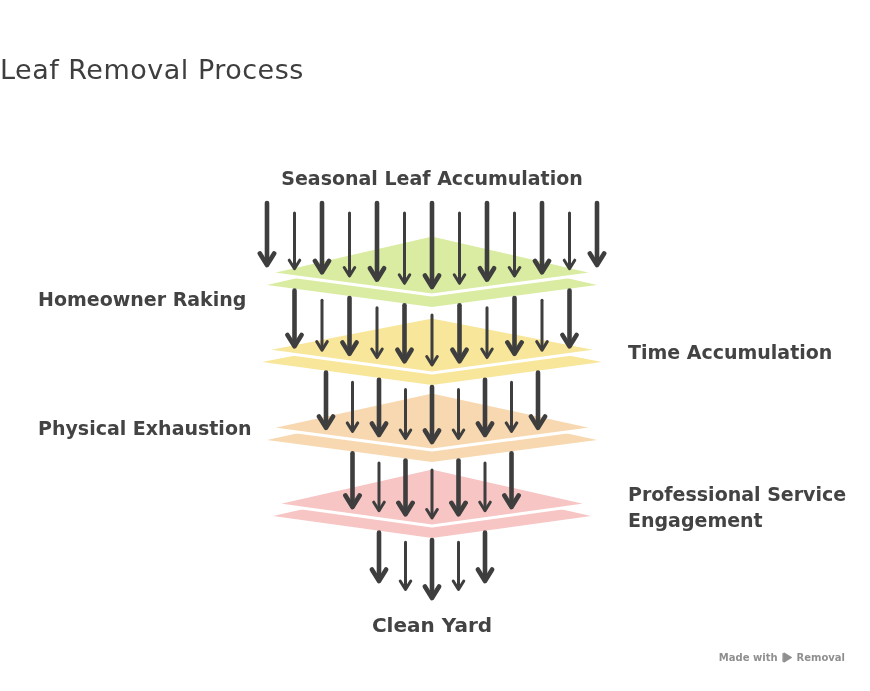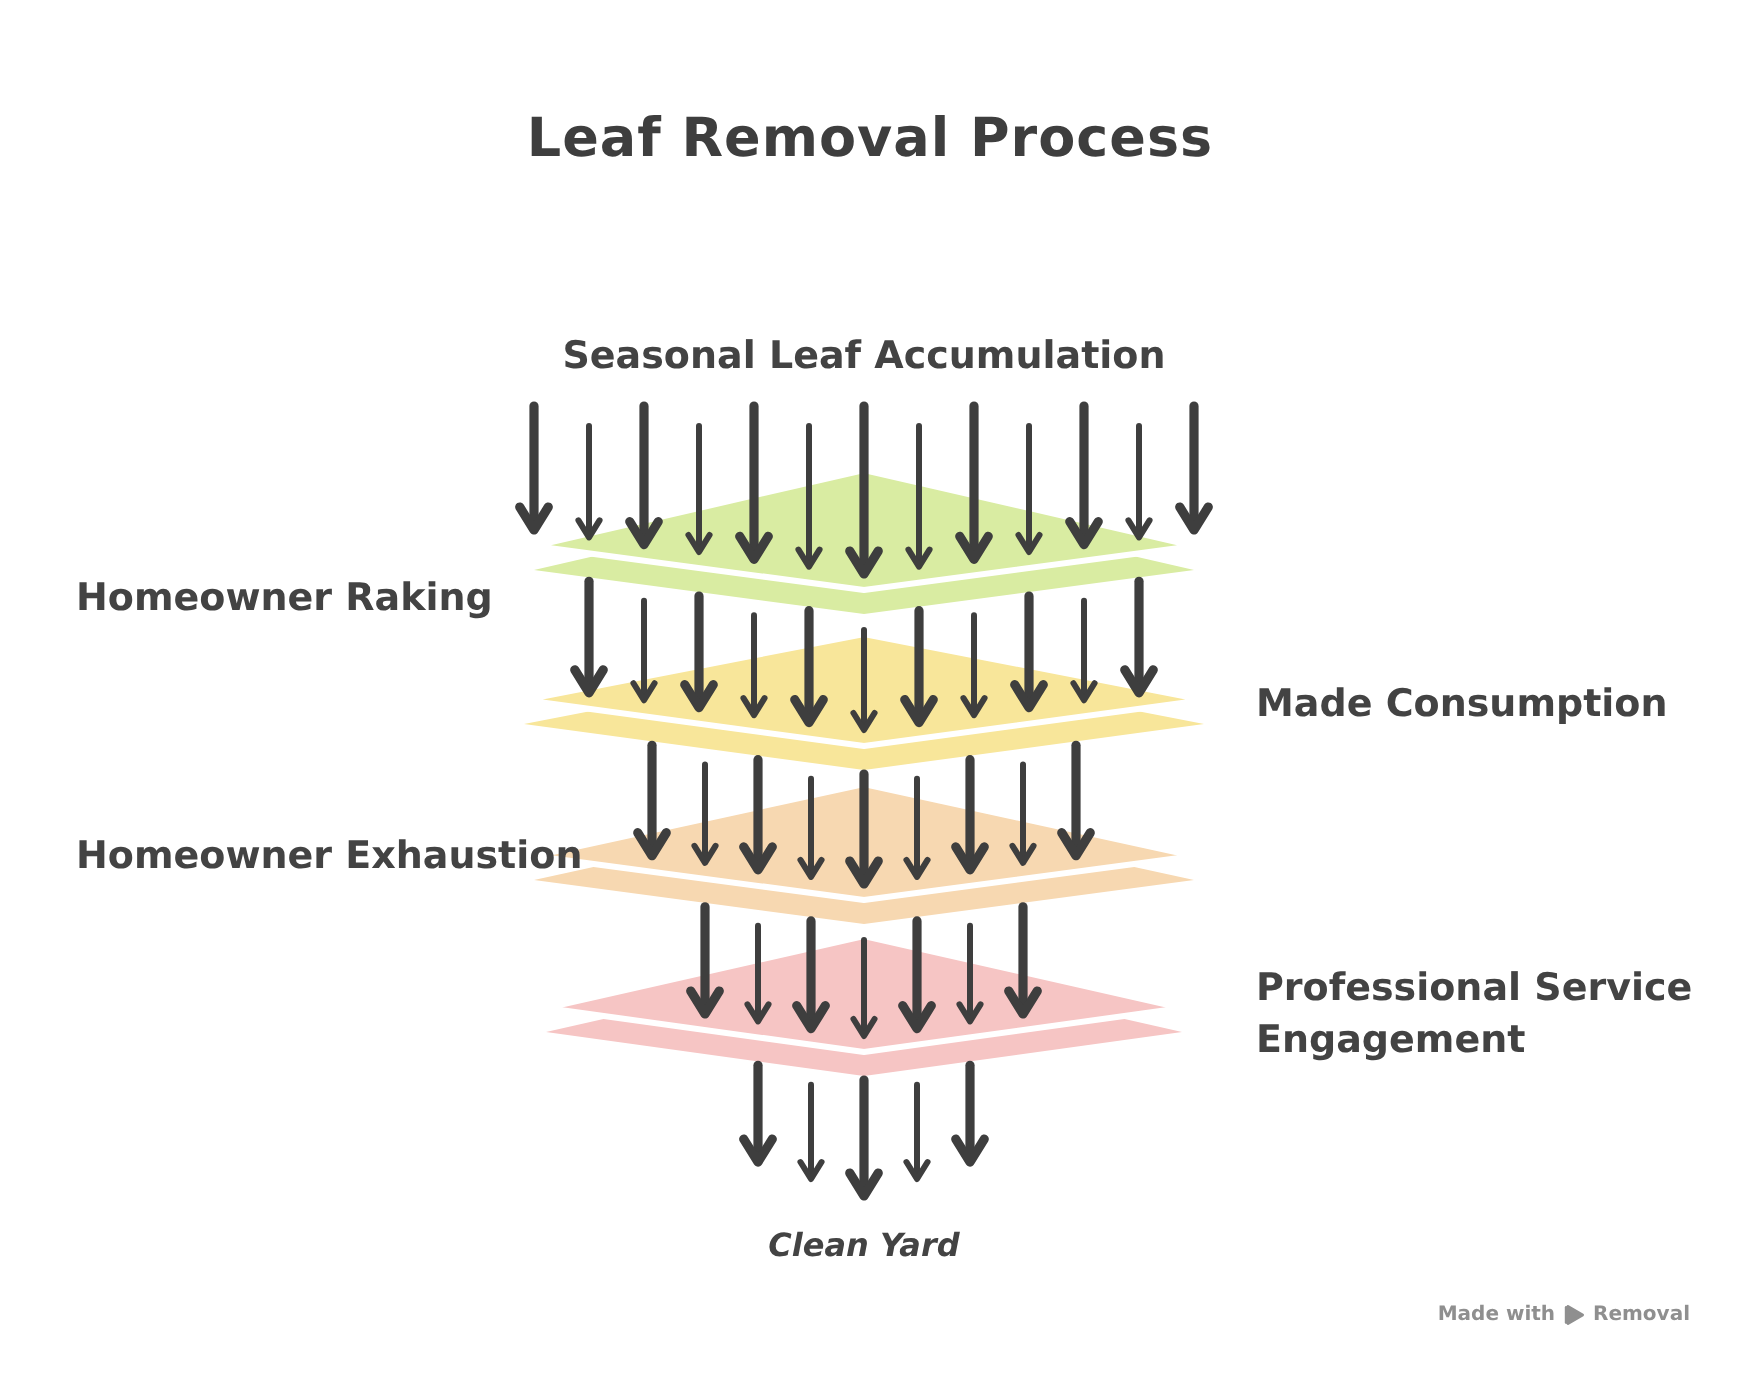--- a/index.html
+++ b/index.html
@@ -7,31 +7,30 @@
     position:relative;
     width:870px;height:691px;
     overflow:hidden;
     font-family:"DejaVu Sans","Liberation Sans",sans-serif;
     color:#434343;
   }
   .abs{position:absolute;}
   .lbl{font-weight:700;white-space:nowrap;}
   #title{
     top:54px;left:0;width:870px;
-    text-align:center;
-    font-size:27px;font-weight:700;
+    font-size:27px;font-weight:400;
     letter-spacing:0.5px;color:#3e3e3e;
   }
   #source-label{
     top:167px;left:0;width:864px;
     text-align:center;font-size:19px;
   }
   #sink-label{
     top:613px;left:0;width:864px;
-    text-align:center;font-size:16px;font-style:italic;
+    text-align:center;font-size:20px;
   }
   .side-label{font-size:19px;}
   #layer-label-0{top:264px;left:38px;margin-top:24px;}
   #layer-label-1{top:341px;left:628px;}
   #layer-label-2{top:417px;left:38px;}
   #layer-label-3{
     top:481px;left:628px;width:220px;
     white-space:normal;line-height:26px;
   }
   #diagram-svg{top:0;left:0;}
@@ -162,22 +161,22 @@
       <line x1="432" y1="540" x2="432" y2="596.5" stroke-width="4.6"></line>
       <path d="M 424.87 586.5 L 432 598 L 439.13 586.5" stroke-width="4.6"></path>
       <line x1="458.5" y1="542.3333333333334" x2="458.5" y2="588.02" stroke-width="3"></line>
       <path d="M 453.23 581.02 L 458.5 589.52 L 463.77 581.02" stroke-width="3"></path>
       <line x1="485" y1="532.6666666666666" x2="485" y2="579.54" stroke-width="4.6"></line>
       <path d="M 477.87 569.54 L 485 581.04 L 492.13 569.54" stroke-width="4.6"></path>
     </g>
   </svg>
 
 <div id="layer-label-0" class="abs lbl side-label">Homeowner Raking</div>
-<div id="layer-label-1" class="abs lbl side-label">Made Consumption</div>
-<div id="layer-label-2" class="abs lbl side-label">Homeowner Exhaustion</div>
+<div id="layer-label-1" class="abs lbl side-label">Time Accumulation</div>
+<div id="layer-label-2" class="abs lbl side-label">Physical Exhaustion</div>
 <div id="layer-label-3" class="abs lbl side-label">Professional Service Engagement</div>
 
 <div id="sink-label" class="abs lbl">Clean Yard</div>
 
 <div id="watermark" class="abs">
   <span>Made with</span>
   <svg width="11" height="11" viewBox="0 0 11 11">
     <path d="M2 1.2 L9.3 5.5 L2 9.8 Z" fill="#8f8f8f" stroke="#8f8f8f" stroke-width="1.4" stroke-linejoin="round"></path>
     <rect x="0.4" y="1" width="1.4" height="9" rx="0.7" fill="#8f8f8f"></rect>
   </svg>

